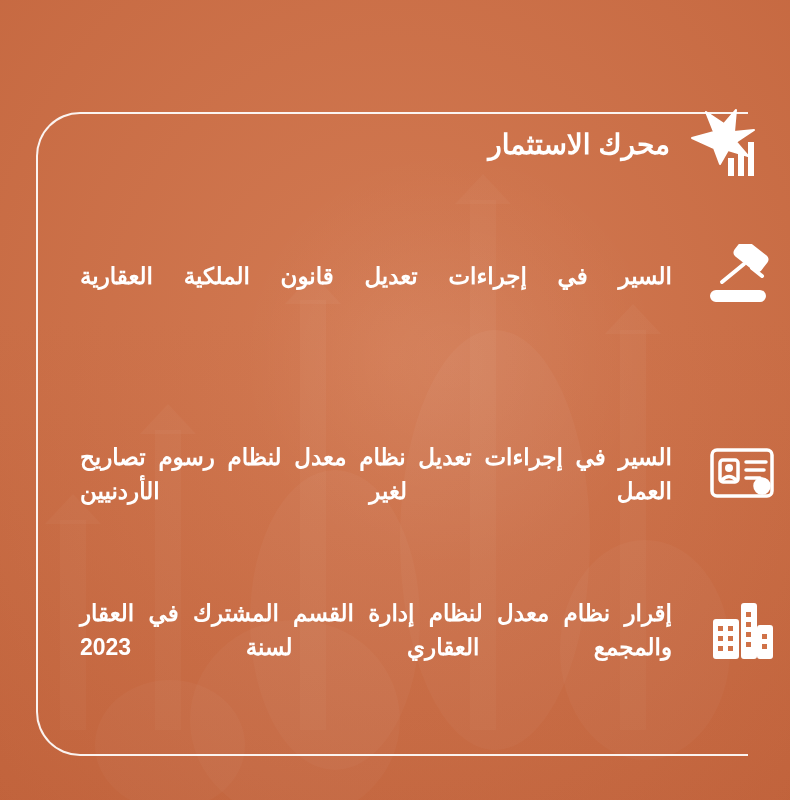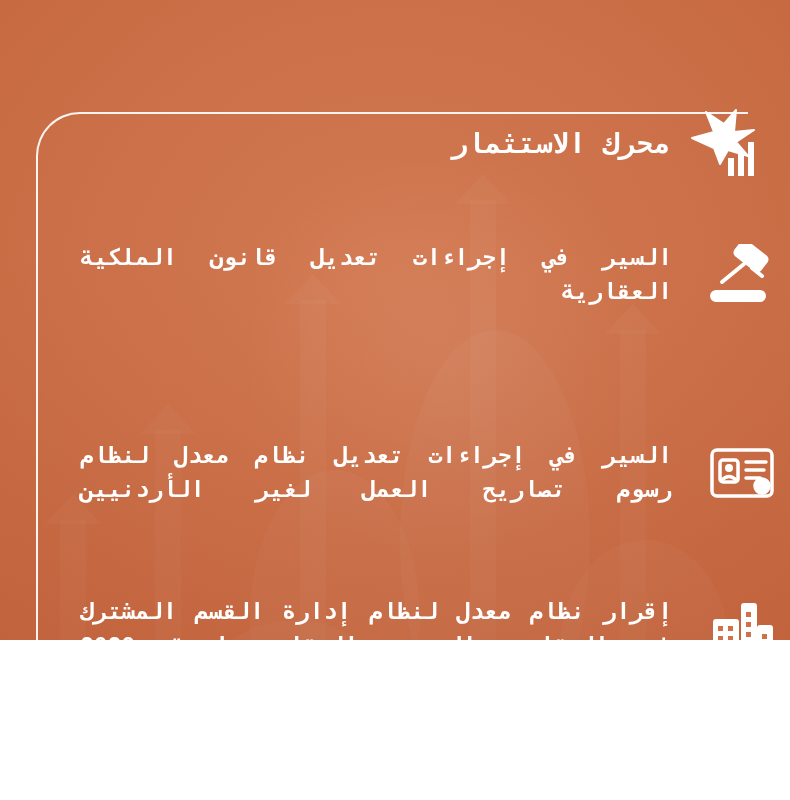--- a/index.html
+++ b/index.html
@@ -3,24 +3,24 @@
 <meta charset="utf-8">
 <style>
   html, body {
     margin: 0;
     padding: 0;
     background: #ffffff;
   }
   .canvas {
     position: relative;
     width: 790px;
-    height: 640px;
+    height: 800px;
     overflow: hidden;
     background: #d07248;
-    font-family: Liberation Mono, monospace;
+    font-family: Liberation Sans, sans-serif;
   }
 
   
   .bg-art {
     position: absolute;
     inset: 0;
     overflow: hidden;
   }
   .bg-art .coin {
     position: absolute;
@@ -218,16 +218,16 @@
             <rect x="22" y="48" width="5" height="5"></rect>
           <rect x="40" y="14" width="5" height="5"></rect>
             <rect x="40" y="24" width="5" height="5"></rect>
           <rect x="40" y="34" width="5" height="5"></rect>
             <rect x="40" y="44" width="5" height="5"></rect>
           <rect x="56" y="36" width="5" height="5"></rect>
             <rect x="56" y="46" width="5" height="5"></rect>
         </g>
       </svg>
     </div>
-    <div class="row-text">إقرار نظام معدل لنظام إدارة القسم المشترك في العقار والمجمع العقاري لسنة 2029</div>
+    <div class="row-text">إقرار نظام معدل لنظام إدارة القسم المشترك في العقار والمجمع العقاري لسنة 2023</div>
   </div>
 
 </div>
 
 </body></html>

